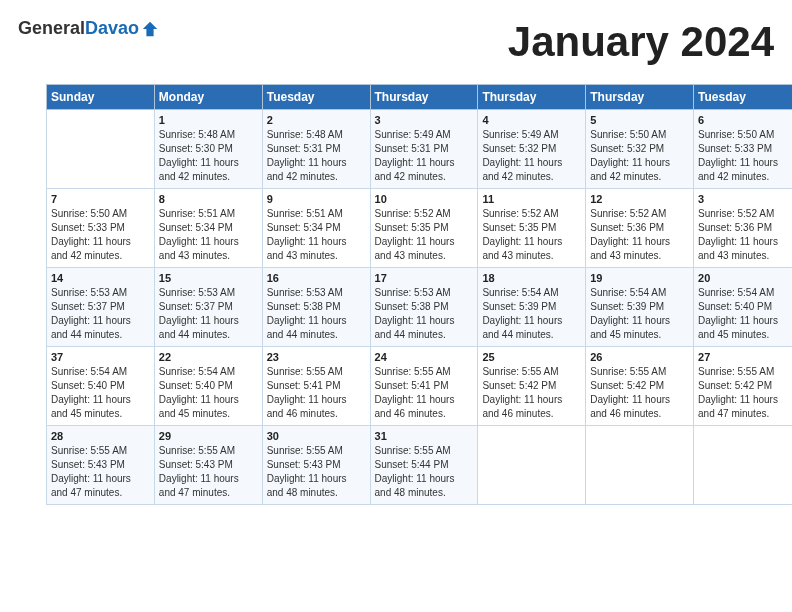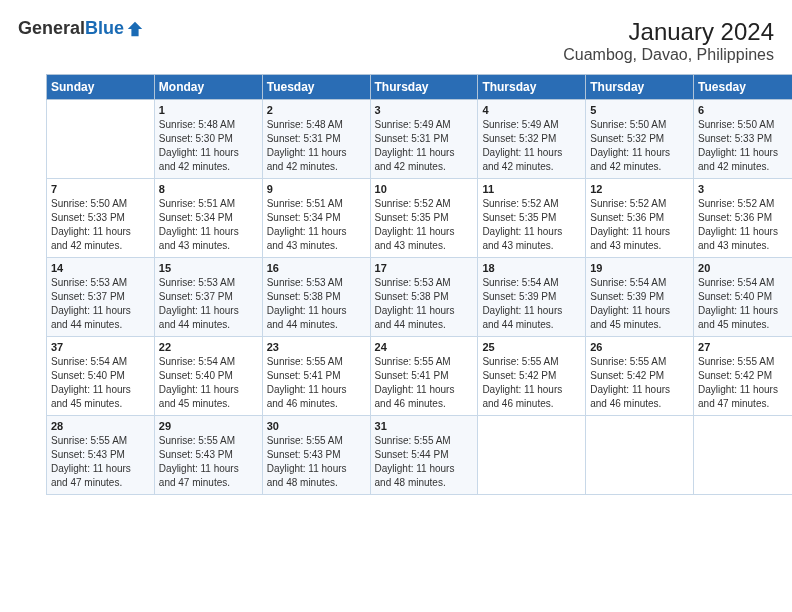--- a/index.html
+++ b/index.html
@@ -12,21 +12,21 @@
     }
     .page {
       width: 792px;
       height: 612px;
       padding: 18px 18px 10px 18px;
     }
     .header {
       display: flex;
       justify-content: space-between;
       align-items: flex-start;
-      margin-bottom: 10px;
+      margin-bottom: 18px;
     }
     .logo {
       display: flex;
       flex-direction: column;
       align-items: flex-start;
     }
     .logo-text {
       font-size: 18px;
       font-weight: bold;
       color: #333;
@@ -35,22 +35,22 @@
     }
     .logo-icon {
       width: 18px;
       height: 18px;
       margin-left: 2px;
     }
     .title-block {
       text-align: right;
     }
     .month-title {
-      font-size: 24px;
-      font-weight: normal;
+      font-size: 42px;
+      font-weight: bold;
       color: #222;
     }
     .location {
       font-size: 16px;
       color: #444;
     }
     table {
       width: 100%;
       border-collapse: collapse;
       margin-left: 28px;
@@ -93,29 +93,28 @@
     }
   </style>
 </head>
 <body>
 
 <div class="page">
   <div class="header">
     <div class="logo">
       <div class="logo-text">
         <span>General</span>
-          <span style="color:#1a6bb5;">Blue</span>
+          <span style="color:#1a6bb5;">Davao</span>
         <svg class="logo-icon" viewBox="0 0 20 20">
           <polygon points="10,2 18,10 14,10 14,18 6,18 6,10 2,10" fill="#1a6bb5"></polygon>
         </svg>
       </div>
     </div>
     <div class="title-block">
       <div class="month-title">January 2024</div>
-      <div class="location">Cuambog, Davao, Philippines</div>
     </div>
   </div>
 
   <table>
     <thead>
       <tr>
       <th>Sunday</th>
           <th>Monday</th>
           <th>Tuesday</th>
           <th>Thursday</th>

